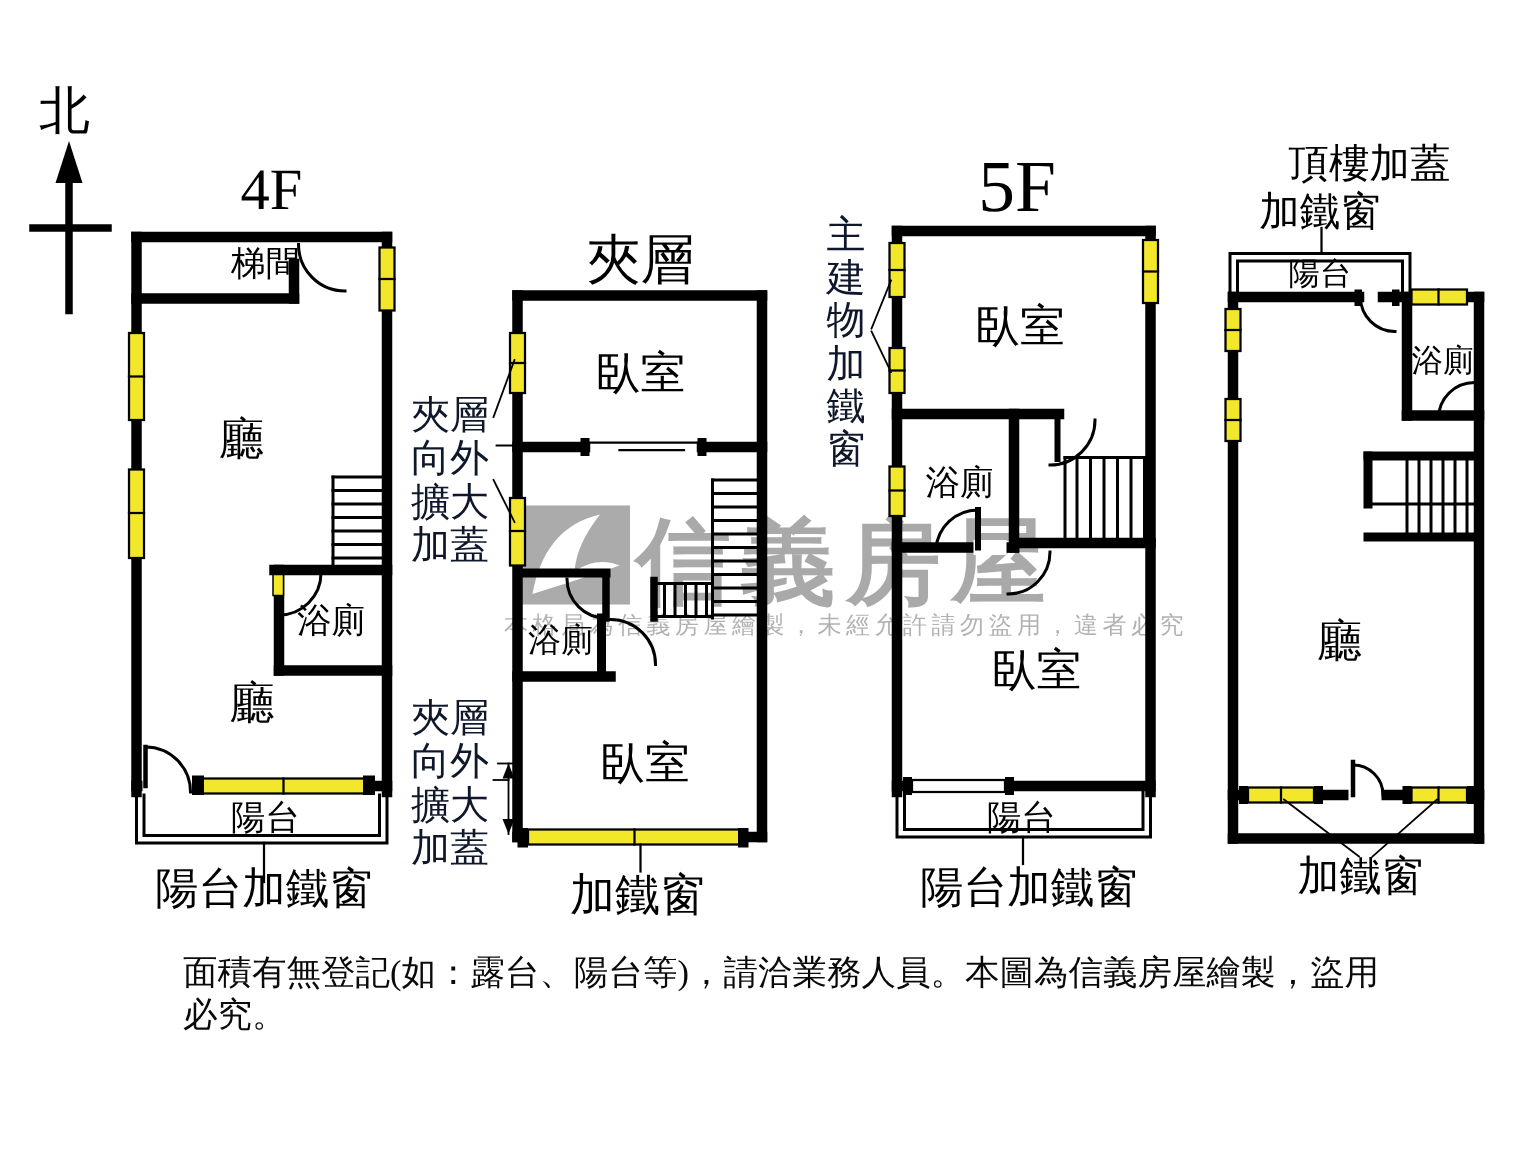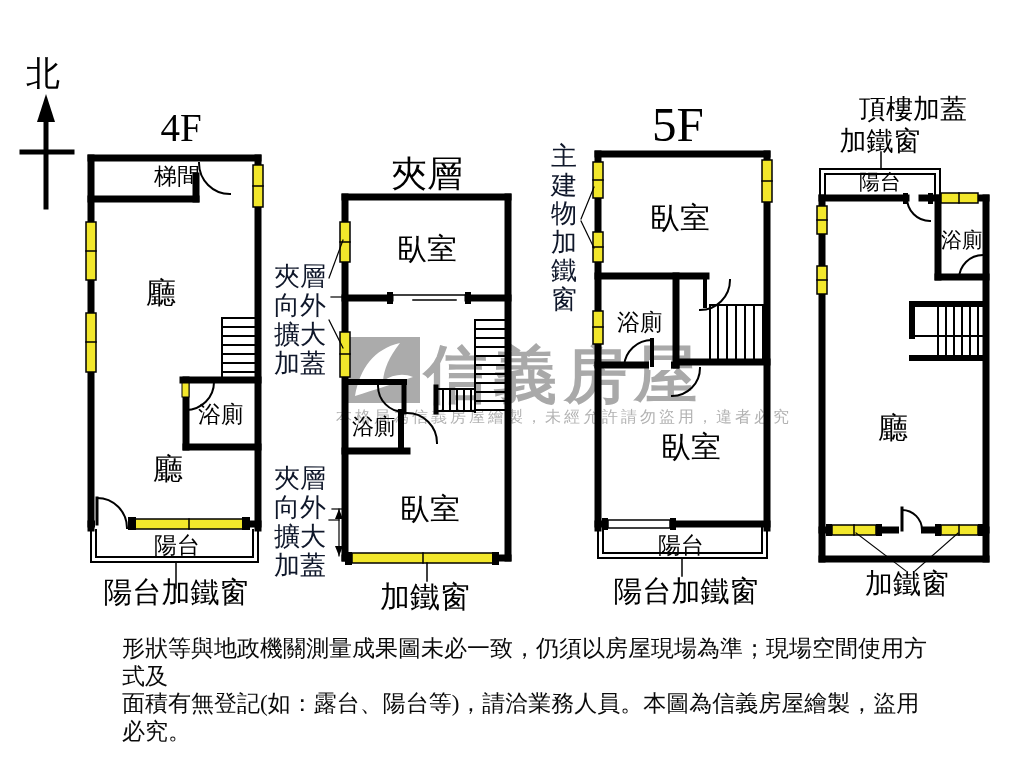--- a/index.html
+++ b/index.html
@@ -302,17 +302,16 @@
   <div class="lbl" style="left:686px;top:592px;font-size:29px;">陽台加鐵窗</div>
 
   <div class="lbl" style="left:913px;top:109px;font-size:27px;">頂樓加蓋</div>
   <div class="lbl" style="left:880px;top:141px;font-size:27px;">加鐵窗</div>
   <div class="lbl" style="left:880px;top:182px;font-size:21px;">陽台</div>
   <div class="lbl" style="left:962px;top:240px;font-size:21px;">浴廁</div>
   <div class="lbl" style="left:893px;top:428px;font-size:30px;">廳</div>
   <div class="lbl" style="left:907px;top:584px;font-size:28px;">加鐵窗</div>
 
   <div id="disclaimer">
-    <div>形狀等與地政機關測量成果圖未必一致，仍須以房屋現場為準；現場空間使用方式及</div>
     <div>面積有無登記(如：露台、陽台等)，請洽業務人員。本圖為信義房屋繪製，盜用必究。</div>
   </div>
 
 </div>
 
 </body></html>

